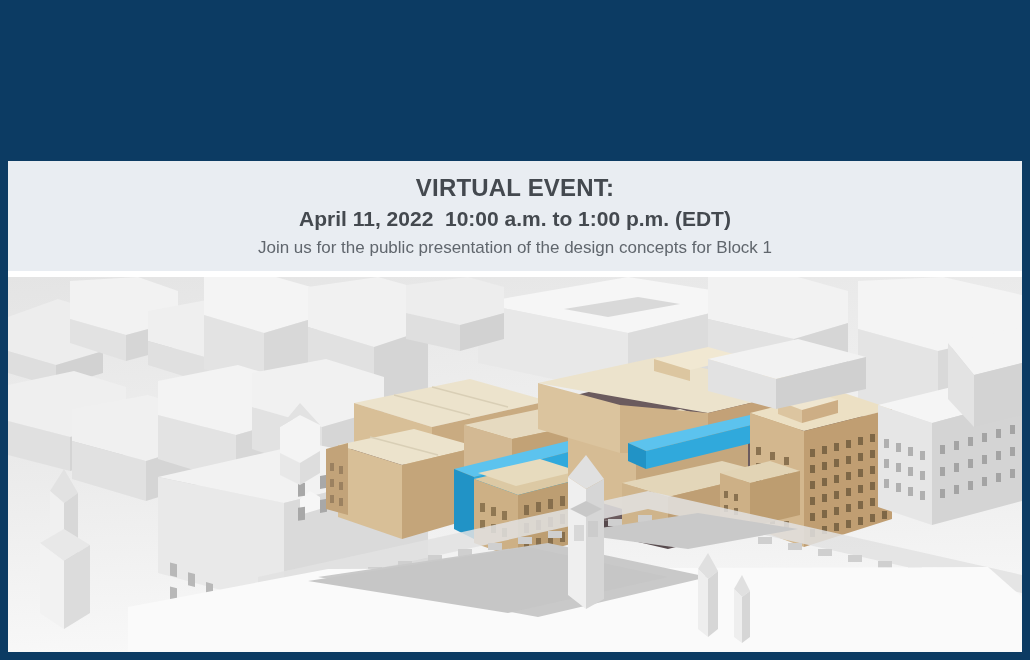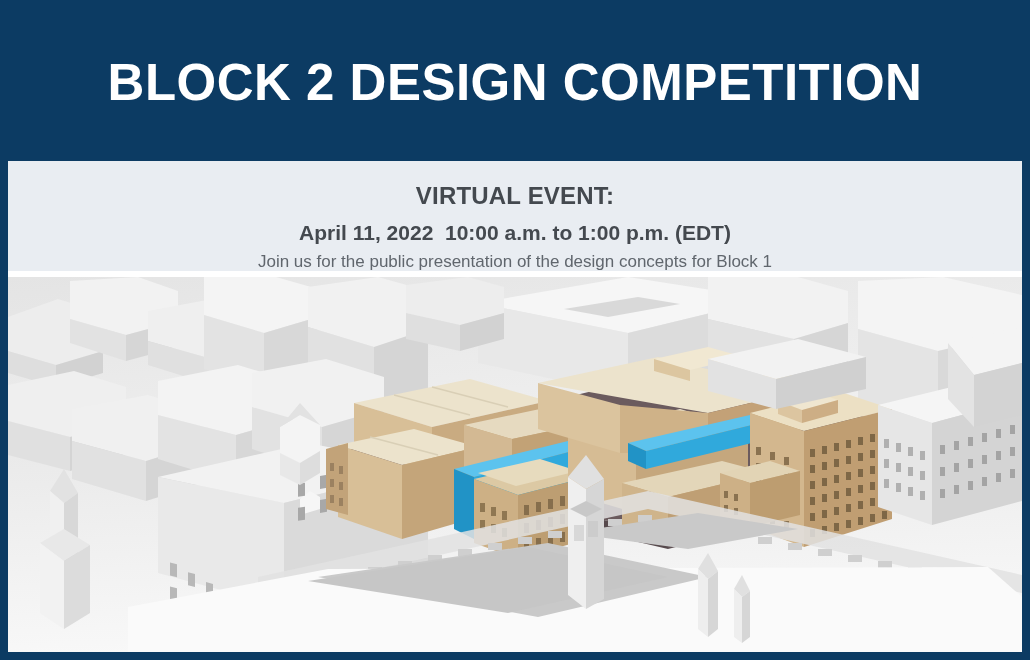--- a/index.html
+++ b/index.html
@@ -40,35 +40,35 @@
 
   
   .info-band {
     position: absolute;
     left: 8px; top: 161px;
     width: 1014px;
     height: 110px;
     background: #e9edf2;
     text-align: center;
     box-sizing: border-box;
-    padding-top: 20px;
+    padding-top: 12px;
   }
   .info-heading {
     font-size: 24px;
     font-weight: bold;
     color: #44494f;
     line-height: 1.25;
     letter-spacing: 0.2px;
   }
   .info-datetime {
     font-size: 21px;
     font-weight: bold;
     color: #44494f;
     line-height: 1.35;
-    margin-top: 8px;
+    margin-top: 2px;
     white-space: pre;
   }
   .info-subtitle {
     font-size: 17px;
     font-weight: normal;
     color: #60666d;
     line-height: 1.4;
     margin-top: 3px;
   }
   .band-hairline {
@@ -88,23 +88,20 @@
     overflow: hidden;
     background: #efefef;
   }
   .render-svg { display: block; width: 1014px; height: 375px; }
 </style>
 </head>
 <body>
 
 <div id="poster">
 
-  <div class="header-band">
-    <div class="header-title">BLOCK 2 DESIGN COMPETITION</div>
-  </div>
 
   <div class="info-band">
     <div class="info-heading">VIRTUAL EVENT:</div>
     <div class="info-datetime">April 11, 2022  10:00 a.m. to 1:00 p.m. (EDT)</div>
     <div class="info-subtitle">Join us for the public presentation of the design concepts for Block 1</div>
   </div>
   <div class="band-hairline"></div>
 
   <div class="render-frame">
     <svg class="render-svg" viewBox="0 0 1014 375" preserveAspectRatio="none">

